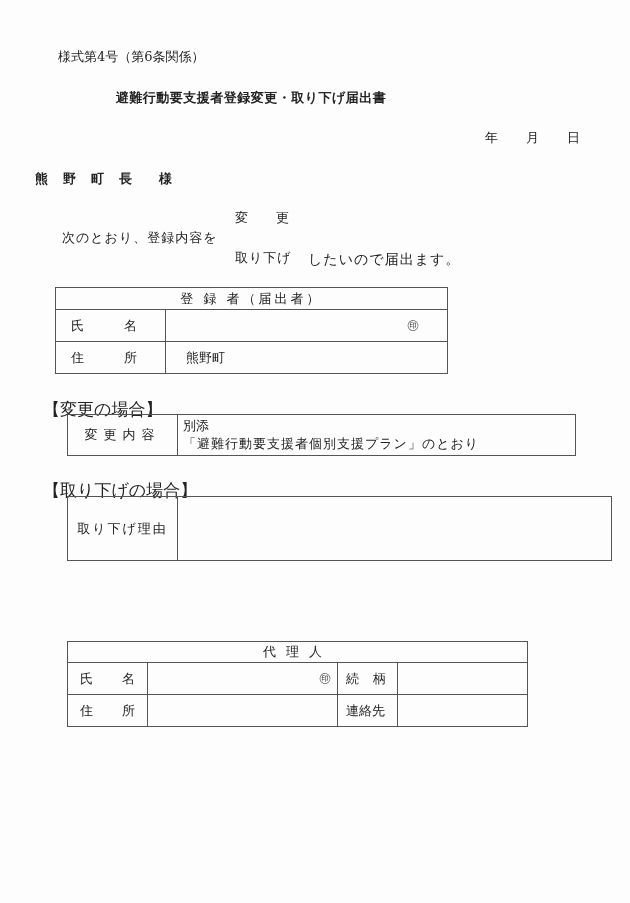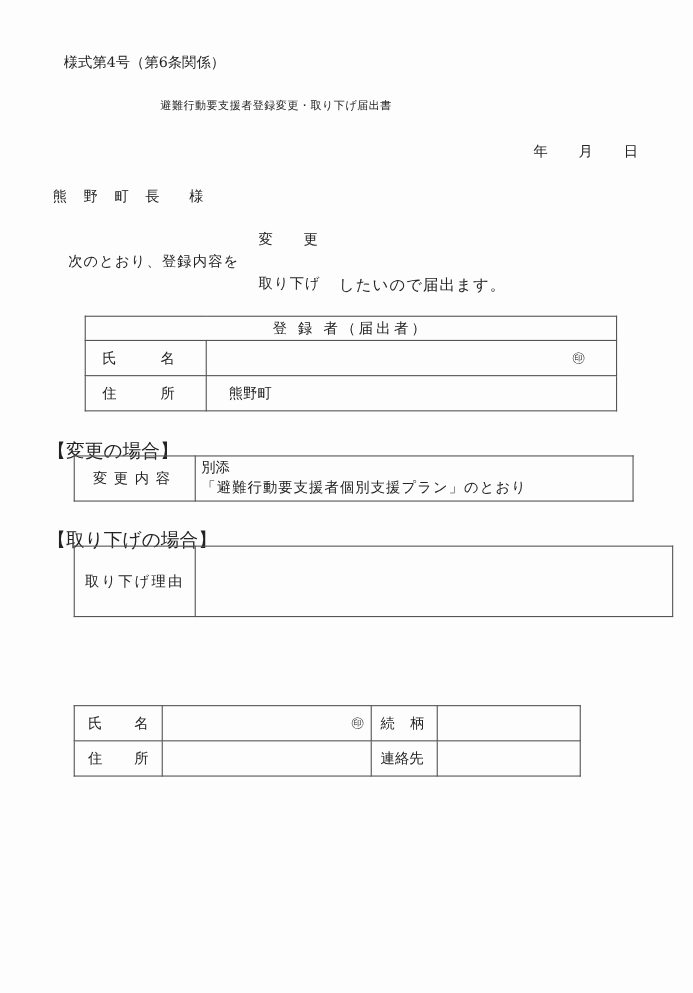--- a/index.html
+++ b/index.html
@@ -11,46 +11,46 @@
     width: 630px;
     height: 903px;
     position: relative;
     overflow: hidden;
     font-family: "DejaVu Serif", "Liberation Serif", serif;
     color: #222;
     font-size: 13px;
   }
   .abs { position: absolute; white-space: nowrap; }
   .form-number { left: 58px; top: 48px; font-size: 13px; }
-  .doc-title { left: 0; width: 502px; top: 89px; text-align: center; font-size: 10px; font-weight: normal; letter-spacing: 0.5px; }
+  .doc-title { left: 0; width: 502px; top: 89px; text-align: center; font-size: 13px; font-weight: bold; letter-spacing: 0.5px; }
   .date-line { right: 50px; top: 129px; font-size: 13px; }
   .date-line span { display: inline-block; }
   .date-line .gap { width: 28px; }
-  .addressee { left: 48px; top: 170px; font-size: 13px; }
+  .addressee { left: 35px; top: 170px; font-size: 13px; font-weight: bold; }
   .addressee span { display: inline-block; margin-right: 15px; }
   .addressee .sama { margin-left: 12px; }
 
   .choice-top { left: 235px; top: 209px; font-size: 13px; letter-spacing: 0; }
   .choice-top span { display: inline-block; }
   .choice-bottom { left: 235px; top: 249px; font-size: 13px; letter-spacing: 1px; }
   .statement-left { left: 62px; top: 229px; font-size: 13px; letter-spacing: 1px; }
   .statement-right { left: 308px; top: 229px; font-size: 14px; letter-spacing: 1px; margin-top: 22px; }
 
   table.form {
     position: absolute;
     border-collapse: collapse;
     table-layout: fixed;
   }
   table.form td {
     border: 1px solid #555;
     padding: 0;
     font-size: 13px;
     vertical-align: middle;
   }
-  .t1 { left: 77px; top: 287px; width: 484px; padding-left: 28px; }
+  .t1 { left: 55px; top: 287px; width: 393px; padding-left: 28px; }
   .t1 .hdr { height: 21px; text-align: center; letter-spacing: 3px; }
   .t1 .row { height: 32px; }
   .lbl-spread { display: flex; justify-content: space-between; padding: 0 28px 0 15px; }
   .seal { float: right; margin-right: 28px; font-size: 12px; }
   .val { padding-left: 20px; }
 
   .section-label { font-size: 17px; }
   .sec-change { left: 43px; top: 398px; }
   .sec-withdraw { left: 43px; top: 479px; }
 
@@ -159,20 +159,23 @@
   </table>
 
 <table class="form t4">
   <colgroup>
       <col style="width:80px">
       <col style="width:190px">
       <col style="width:60px">
       <col>
     </colgroup>
   <tbody>
+      <tr>
+    <td colspan="4" class="hdr">代理人</td>
+  </tr>
   <tr class="row">
     <td>
       <div class="lbl-spread">
             <span>氏</span>
             <span>名</span>
           </div>
     </td>
     <td>
       <span></span>
       <span class="seal">㊞</span>

